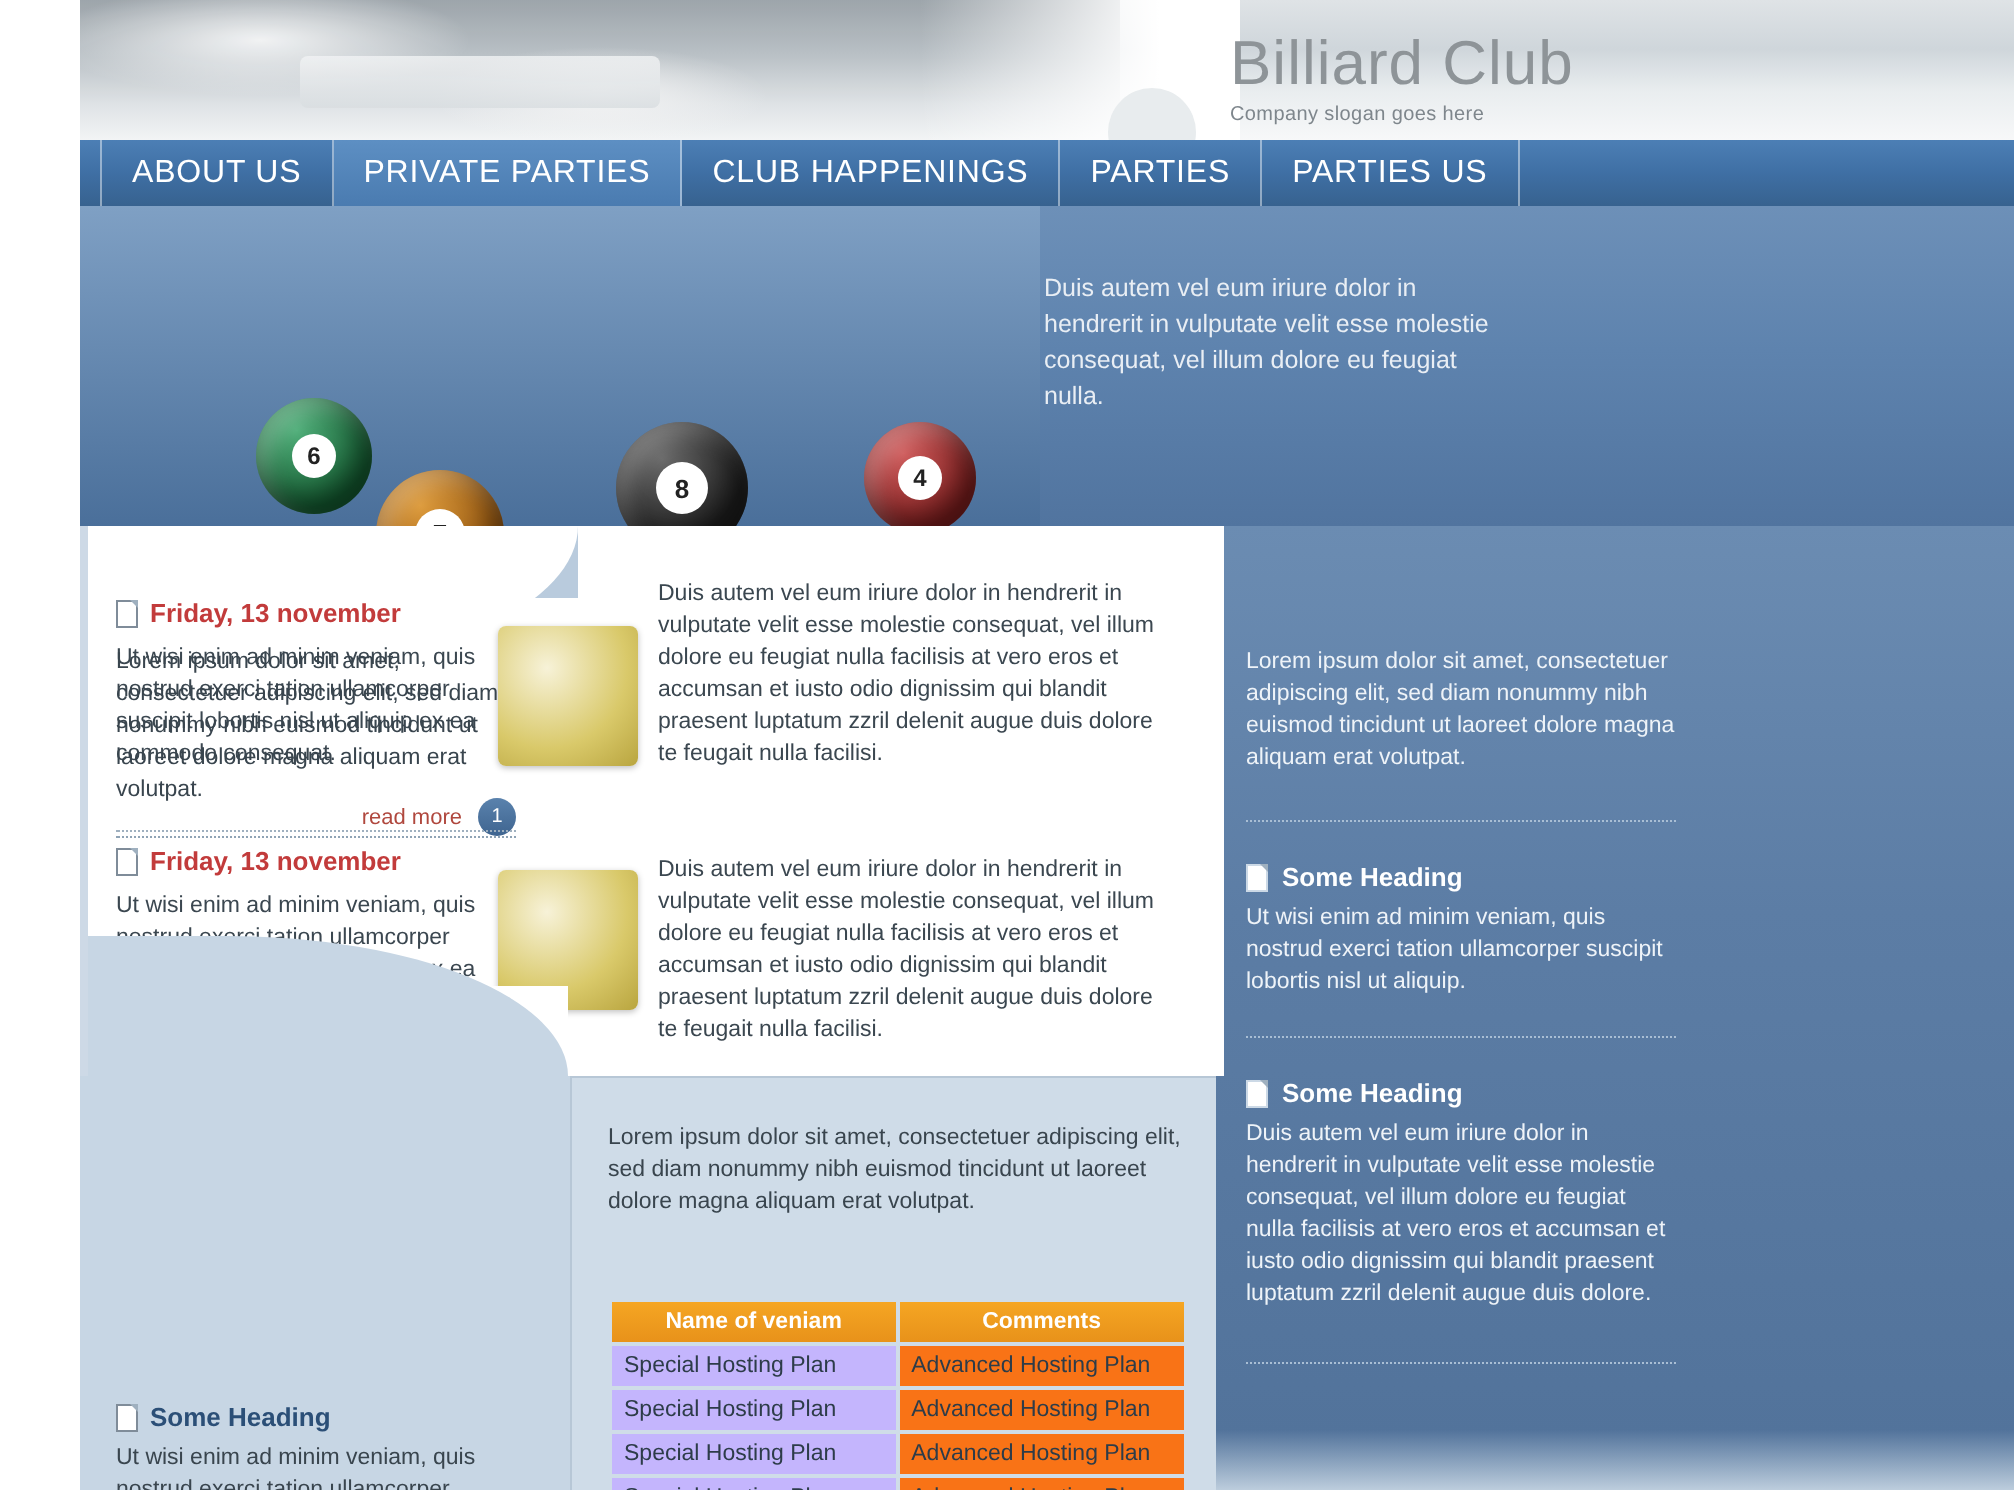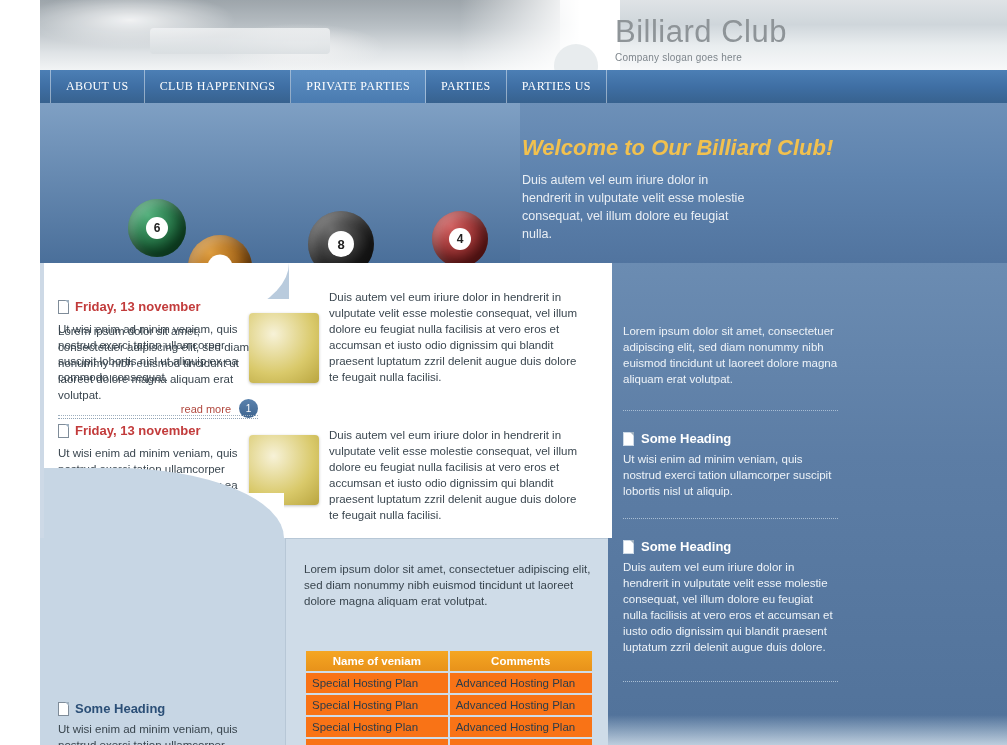--- a/index.html
+++ b/index.html
@@ -85,27 +85,26 @@
     top: 70px; left: 0;
     width: 1007px; height: 33px;
     background: linear-gradient(180deg, #4c7fb5 0%, #3f6fa4 50%, #37628f 100%);
     display: flex;
     align-items: stretch;
   }
   .nav-item {
     display: flex;
     align-items: center;
     padding: 0 15px;
-    font-size: 12px;
+    font-size: 16px;
     color: #ffffff;
     letter-spacing: 0.4px;
     border-right: 1px solid rgba(255,255,255,0.45);
     white-space: nowrap;
     cursor: pointer;
-    font-family: Liberation Serif, serif;
   }
   .nav-item:first-child { border-left: 1px solid rgba(255,255,255,0.45); margin-left: 10px; }
   .nav-item.active {
     background: linear-gradient(180deg,#5d8fc3 0%, #4a7bb0 100%);
   }
 
   
   .hero {
     position: absolute;
     top: 103px; left: 0;
@@ -367,21 +366,21 @@
   }
   .table th {
     background: linear-gradient(180deg,#f5a623 0%, #e8921a 100%);
     color: #ffffff;
     font-weight: bold;
     padding: 4px 6px;
     text-align: center;
     font-size: 11.5px;
   }
   .table td {
-    background: #f97316;
+    background: #c4b5fd;
     color: #2d3c49;
     padding: 4px 6px;
   }
   .table td.c2 { background: #f97316; }
 
   
   .rc-text {
     position: absolute;
     left: 15px;
     width: 215px;
@@ -420,22 +419,22 @@
     <div class="header-fade"></div>
     <div class="header-circle"></div>
     <div class="brand">
       <div class="brand-title">Billiard Club</div>
       <div class="brand-slogan">Company slogan goes here</div>
     </div>
   </div>
 
   <div class="nav">
     <div class="nav-item">ABOUT US</div>
+    <div class="nav-item active">PRIVATE PARTIES</div>
     <div class="nav-item">CLUB HAPPENINGS</div>
-    <div class="nav-item active">PRIVATE PARTIES</div>
     <div class="nav-item">PARTIES</div>
     <div class="nav-item">PARTIES US</div>
   </div>
 
   <div class="hero">
     <div class="hero-photo">
       <div class="ball" style="left:268px; top:108px; width:66px; height:66px; background:radial-gradient(circle at 35% 28%, #6a6a6a, #1d1d1d 65%);">
         <div class="num" style="width:26px;height:26px;font-size:13px;">8</div>
       </div>
       <div class="ball" style="left:148px; top:132px; width:64px; height:64px; background:radial-gradient(circle at 35% 28%, #dd9b3c, #8d4f0b 70%);">
@@ -443,21 +442,20 @@
       </div>
       <div class="ball" style="left:392px; top:108px; width:56px; height:56px; background:radial-gradient(circle at 35% 28%, #cf5c5c, #7e1e1e 70%);">
         <div class="num" style="width:22px;height:22px;font-size:12px;">4</div>
       </div>
       <div class="ball" style="left:88px; top:96px; width:58px; height:58px; background:radial-gradient(circle at 35% 28%, #4fae79, #145c31 70%);">
         <div class="num" style="width:22px;height:22px;font-size:12px;">6</div>
       </div>
 
     </div>
     <div class="hero-text">
-      <div class="hero-title">Welcome to Our Billiard Club!</div>
       <div class="hero-body">Duis autem vel eum iriure dolor in hendrerit in vulputate velit esse molestie consequat, vel illum dolore eu feugiat nulla.</div>
     </div>
   </div>
 
   <div class="body-wrap">
 
     <div class="right-col">
       <div class="rc-text" style="top:60px;">Lorem ipsum dolor sit amet, consectetuer adipiscing elit, sed diam nonummy nibh euismod tincidunt ut laoreet dolore magna aliquam erat volutpat.</div>
       <div class="rc-sep" style="top:147px;"></div>
 

